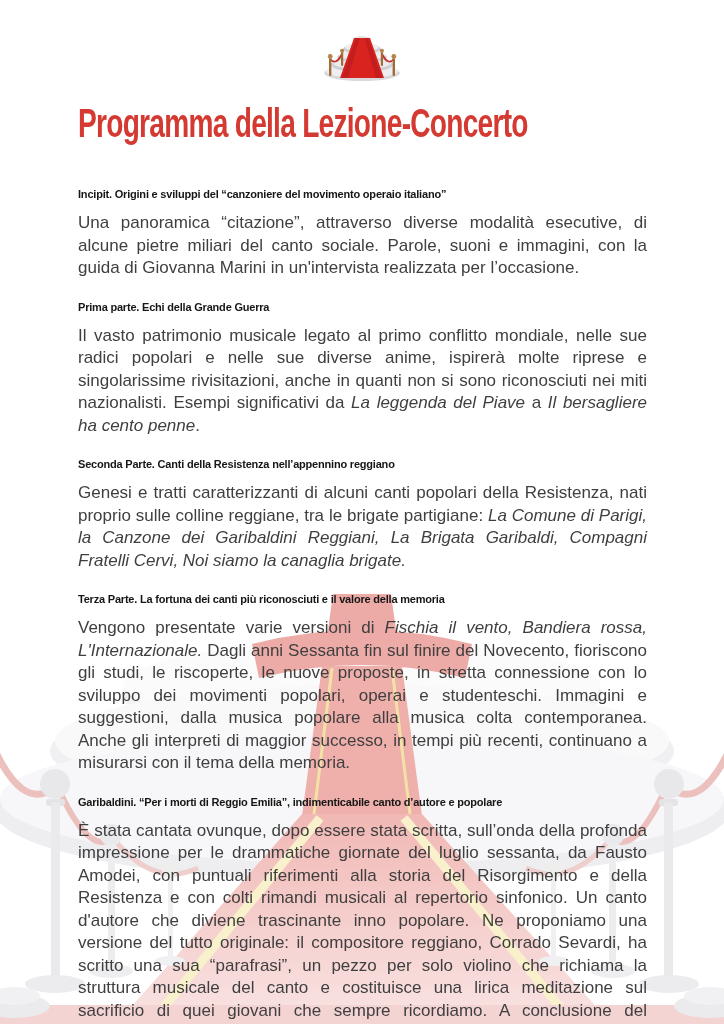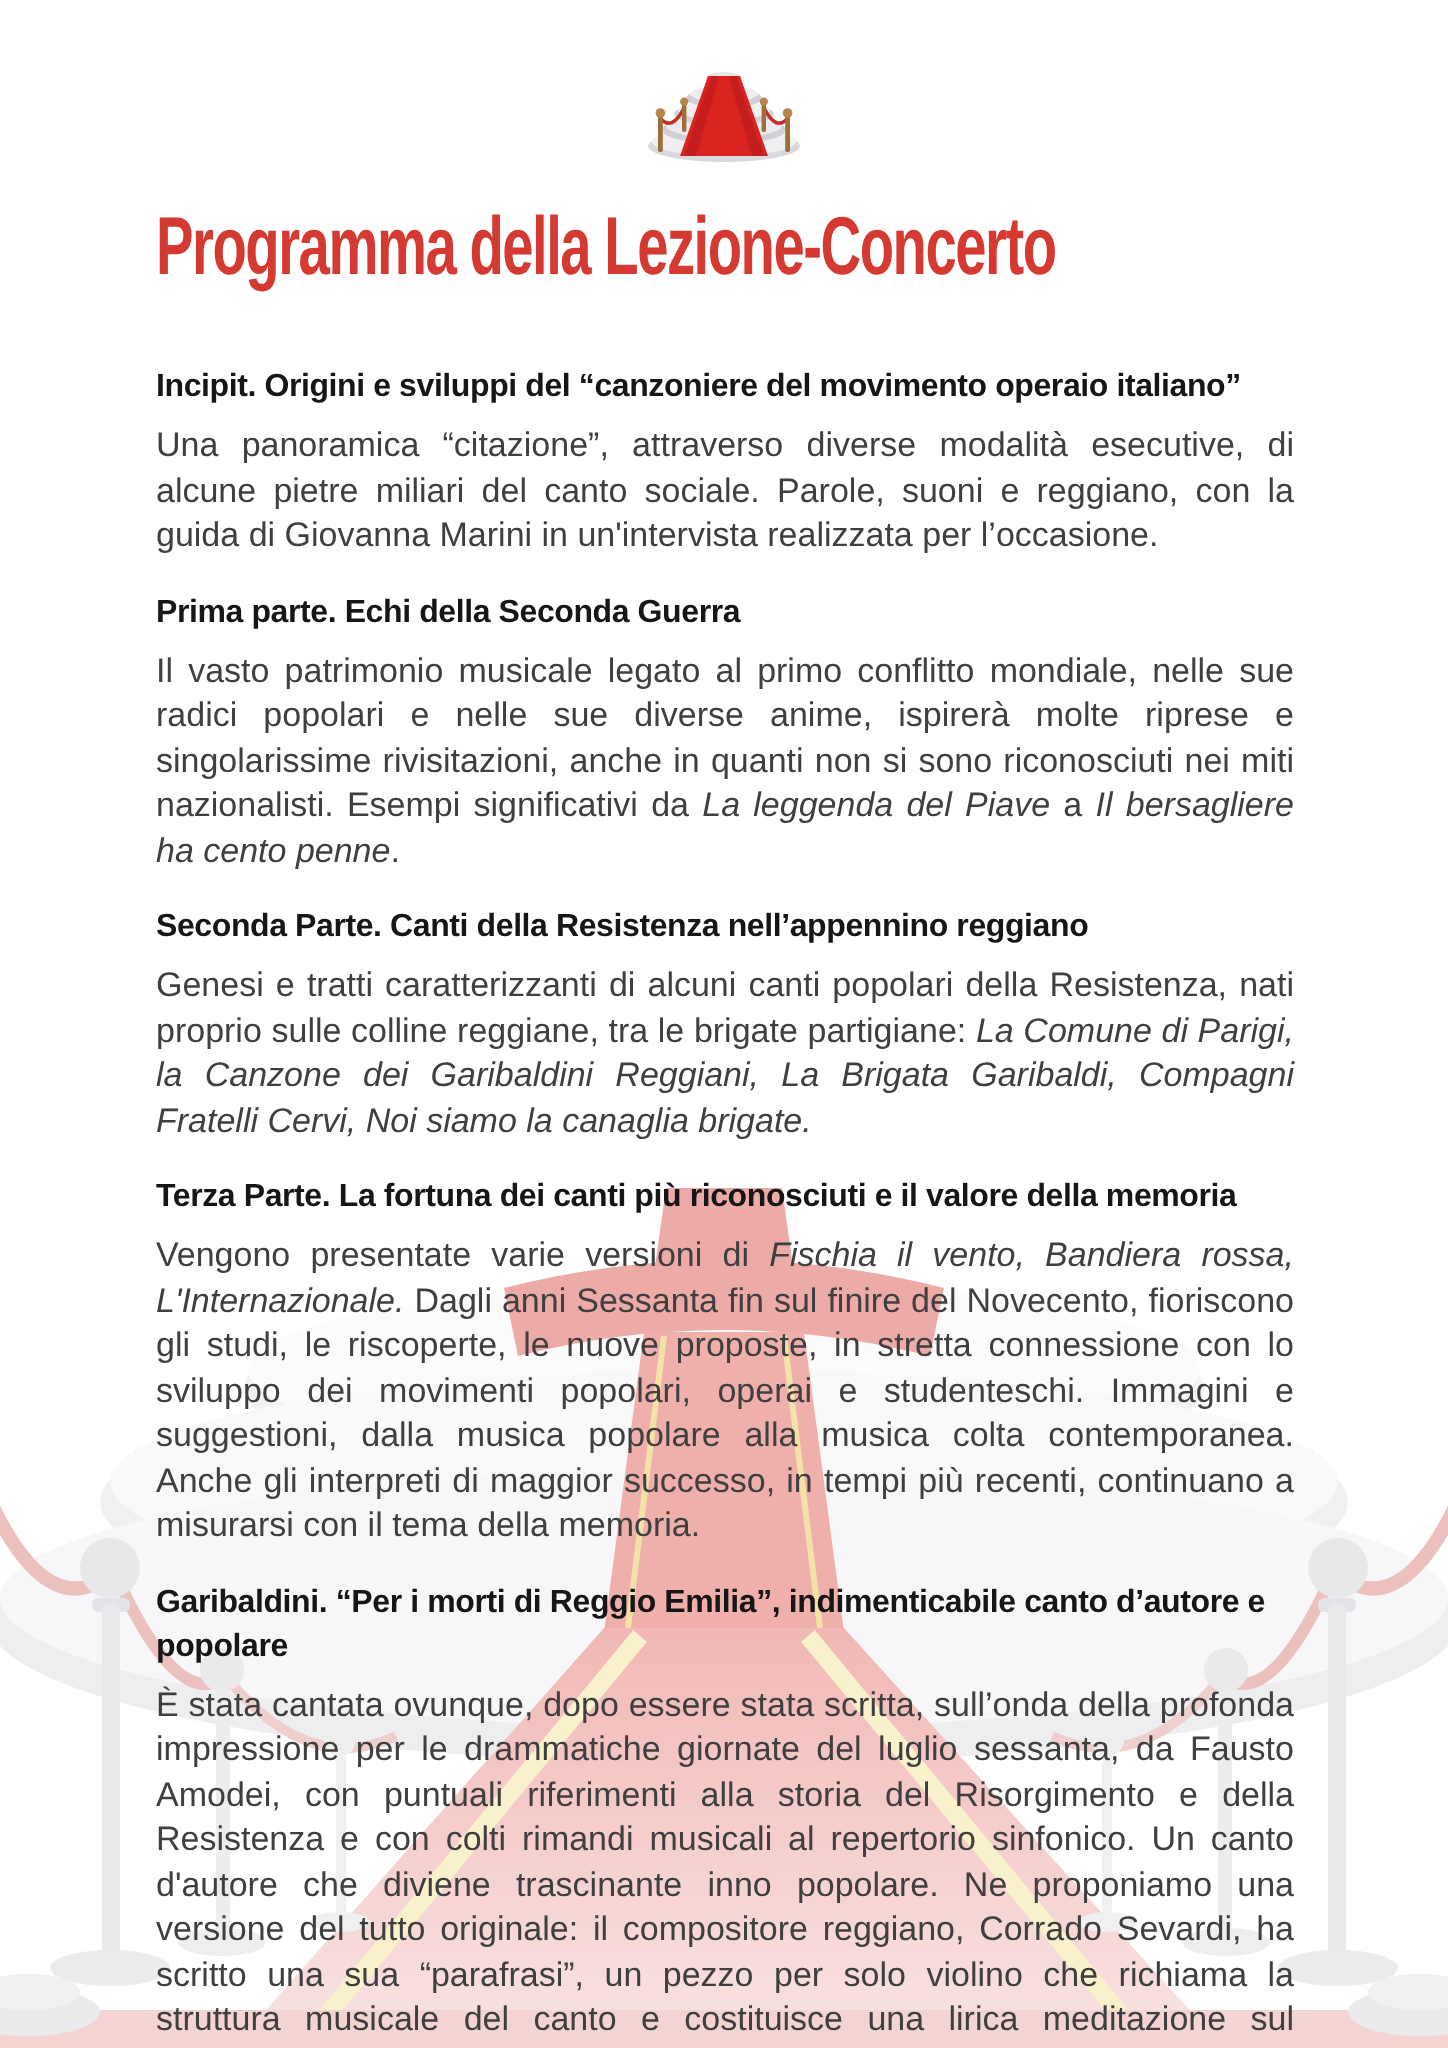--- a/index.html
+++ b/index.html
@@ -33,21 +33,21 @@
     letter-spacing:-1px;
     transform:scaleX(0.74) scaleY(1.08);
     transform-origin:left center;
     white-space:nowrap;
   }
   main.sections{
     position:absolute;left:78px;right:77px;top:155px;
   }
   h2.sec-h{
     margin:16px 0 7px 0;
-    font-size:16px;line-height:22px;
+    font-size:11px;line-height:22px;
     font-weight:700;color:var(--heading_text);
     letter-spacing:-0.2px;
   }
   section:first-child h2.sec-h{margin-top:0;}
   p.sec-p{
     margin:0;
     font-size:17px;line-height:22.5px;
     color:var(--body_text);
     text-align:justify;
   }
@@ -155,25 +155,25 @@
           </g>
         </svg>
       </div>
       <h1 class="page-title">Programma della Lezione-Concerto</h1>
     </header>
 
     <main class="sections">
 
       <section class="prog-section">
         <h2 class="sec-h">Incipit. Origini e sviluppi del “canzoniere del movimento operaio italiano”</h2>
-        <p class="sec-p"><span>Una panoramica “citazione”, attraverso diverse modalità esecutive, di alcune pietre miliari del canto sociale. Parole, suoni e reggiano, con la guida di Giovanna Marini in un'intervista realizzata per l’occasione.</span></p>
+        <p class="sec-p"><span>Una panoramica “citazione”, attraverso diverse modalità esecutive, di alcune pietre miliari del canto sociale. Parole, suoni e immagini, con la guida di Giovanna Marini in un'intervista realizzata per l’occasione.</span></p>
       </section>
 
       <section class="prog-section">
-        <h2 class="sec-h">Prima parte. Echi della Seconda Guerra</h2>
+        <h2 class="sec-h">Prima parte. Echi della Grande Guerra</h2>
         <p class="sec-p"><span>Il vasto patrimonio musicale legato al primo conflitto mondiale, nelle sue radici popolari e nelle sue diverse anime, ispirerà molte riprese e singolarissime rivisitazioni, anche in quanti non si sono riconosciuti nei miti nazionalisti. Esempi significativi da </span><span class="it">La leggenda del Piave</span><span> a </span><span class="it">Il bersagliere ha cento penne</span><span>.</span></p>
       </section>
 
       <section class="prog-section">
         <h2 class="sec-h">Seconda Parte. Canti della Resistenza nell’appennino reggiano</h2>
         <p class="sec-p"><span>Genesi e tratti caratterizzanti di alcuni canti popolari della Resistenza, nati proprio sulle colline reggiane, tra le brigate partigiane: </span><span class="it">La Comune di Parigi, la Canzone dei Garibaldini Reggiani, La Brigata Garibaldi, Compagni Fratelli Cervi, Noi siamo la canaglia brigate.</span></p>
       </section>
 
       <section class="prog-section">
         <h2 class="sec-h">Terza Parte. La fortuna dei canti più riconosciuti e il valore della memoria</h2>

